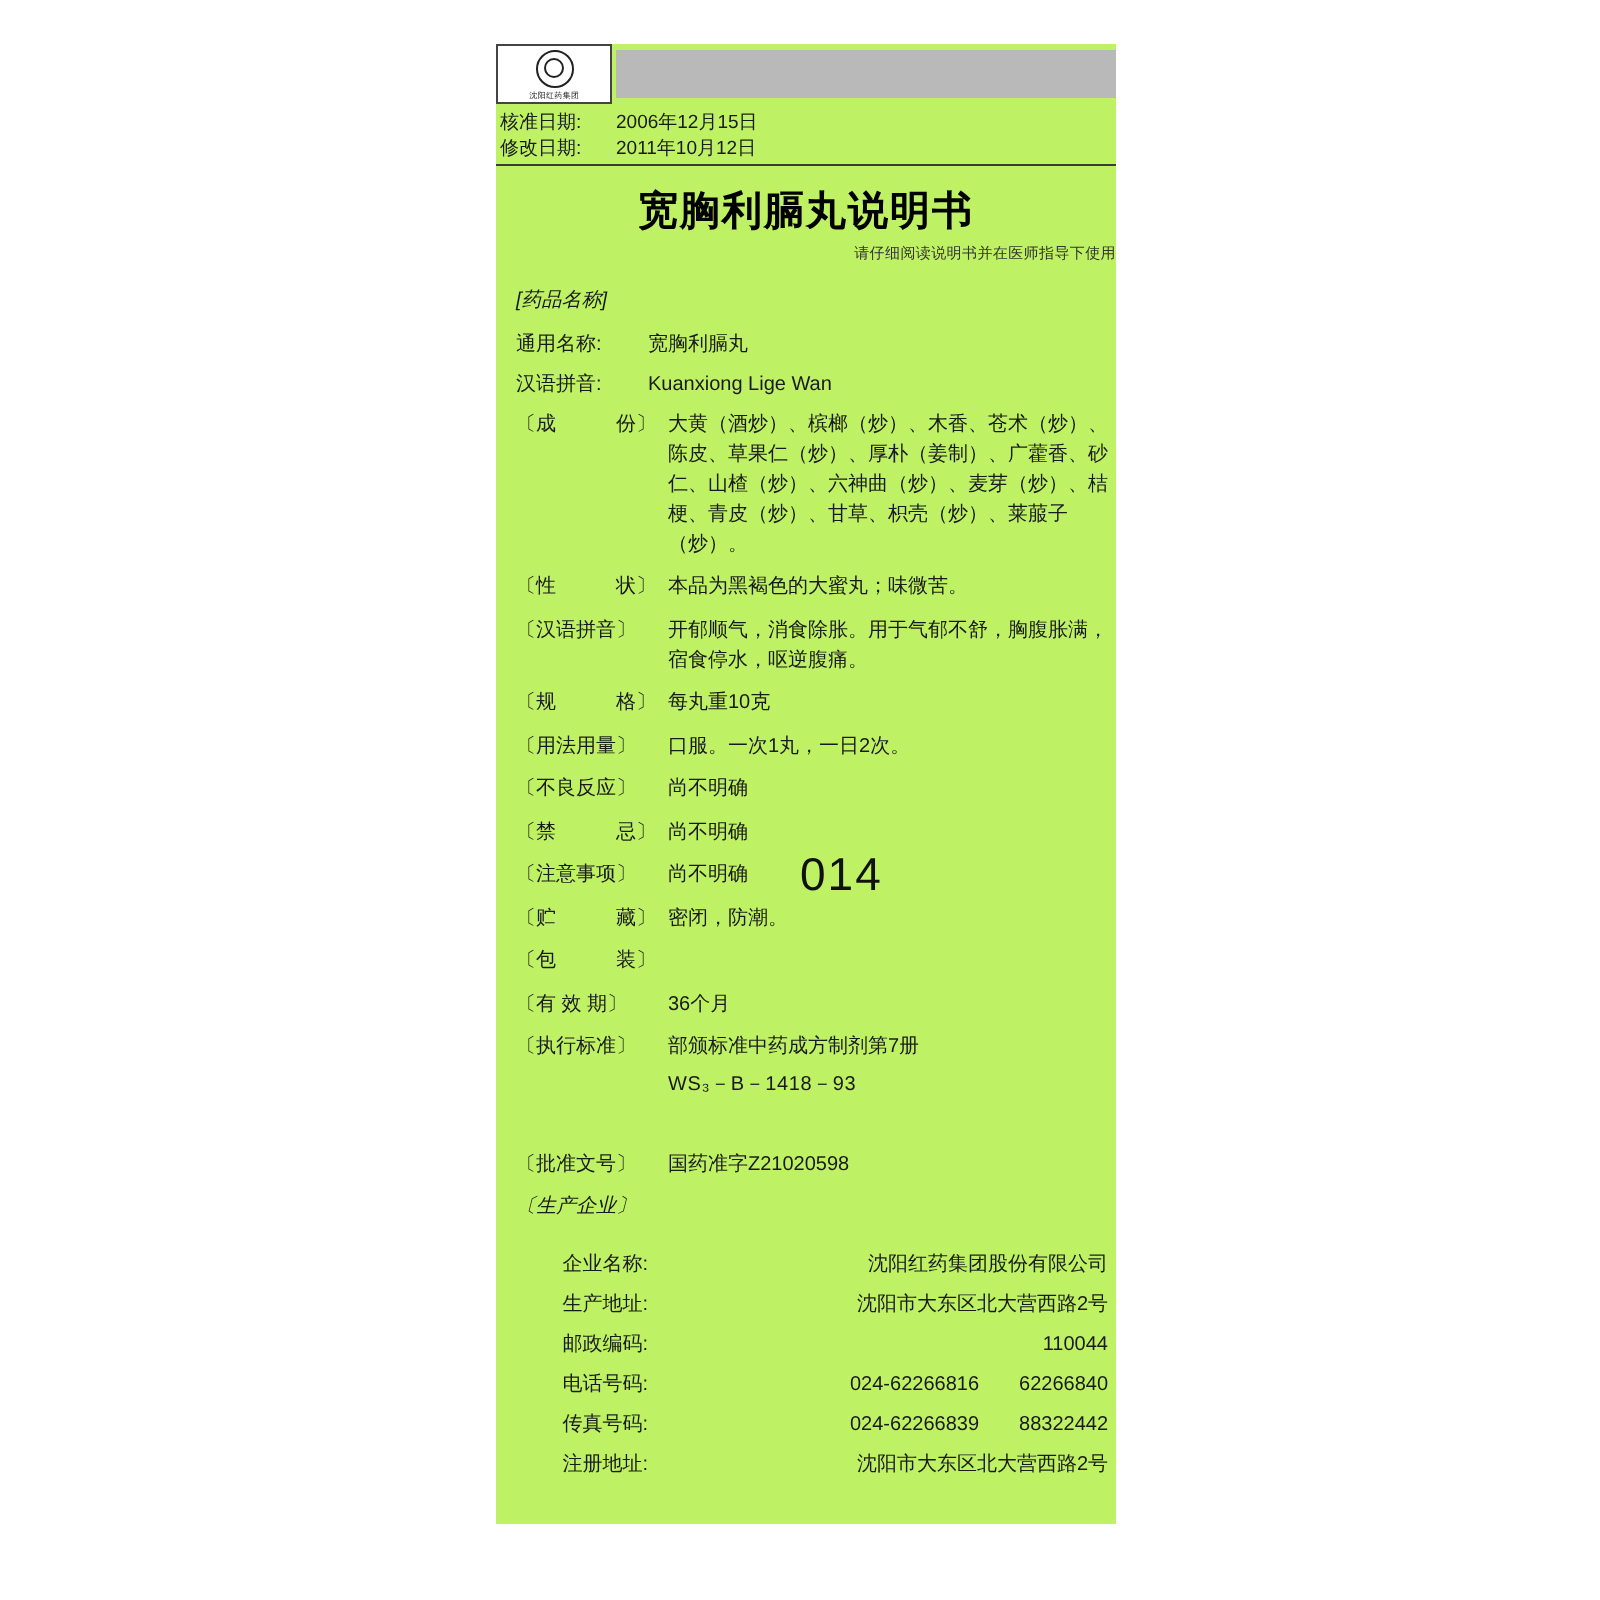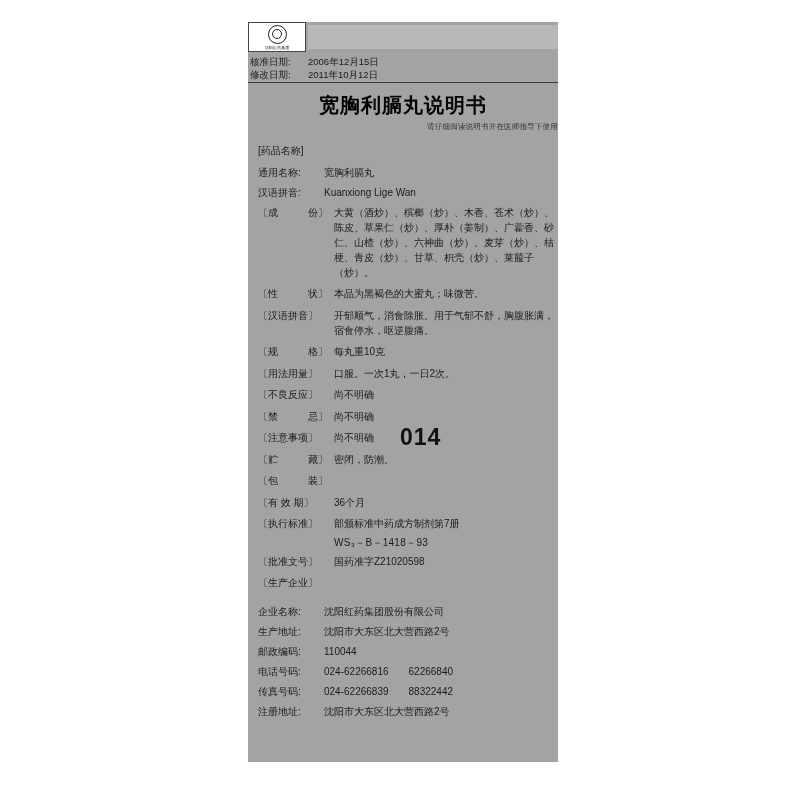--- a/index.html
+++ b/index.html
@@ -14,21 +14,21 @@
     color: #1a1a1a;
     position: relative;
     overflow: hidden;
   }
   .sheet {
     position: absolute;
     left: 248px;
     top: 22px;
     width: 310px;
     height: 740px;
-    background: #a3a3a3;
+    background: #bef264;
   }
   
   .top-strip {
     display: flex;
     align-items: stretch;
     height: 30px;
   }
   .logo-box {
     width: 58px;
     height: 30px;
@@ -129,51 +129,52 @@
     color: #1a1a1a;
   }
   .entry-value {
     flex: 1 1 auto;
     color: #1a1a1a;
     white-space: pre-wrap;
     word-break: break-all;
   }
   .entry.section-head .entry-label {
     width: auto;
+    font-style: italic;
   }
   .entry.sub {
     margin-bottom: 5px;
   }
   .entry.sub .entry-label {
     width: 66px;
   }
   .entry.wide-gap { margin-bottom: 14px; text-align: center; }
   .entry.standard-extra {
     margin-top: -3px;
-    margin-bottom: 4px;
+    margin-bottom: 25px;
   }
   .entry.standard-extra .entry-label { width: 76px; }
   .std-code {
     letter-spacing: 0.3px;
   }
   .sub-label {
     white-space: nowrap;
   }
   
   .stamp {
     position: absolute;
     left: 152px;
     top: 402px;
     font-size: 23px;
     font-family: "Liberation Sans", sans-serif;
     color: #111;
     letter-spacing: 1px;
-    font-weight: 700;
-  }
-  .contact-block { margin-top: 2px; }
+    font-weight: 400;
+  }
+  .contact-block { margin-top: 2px; text-align: right; }
 </style>
 </head>
 <body>
 
 <div class="sheet">
 
   <div class="top-strip">
     <div class="logo-box">
       <div class="logo-mark"></div>
       <div class="logo-text">沈阳红药集团</div>

